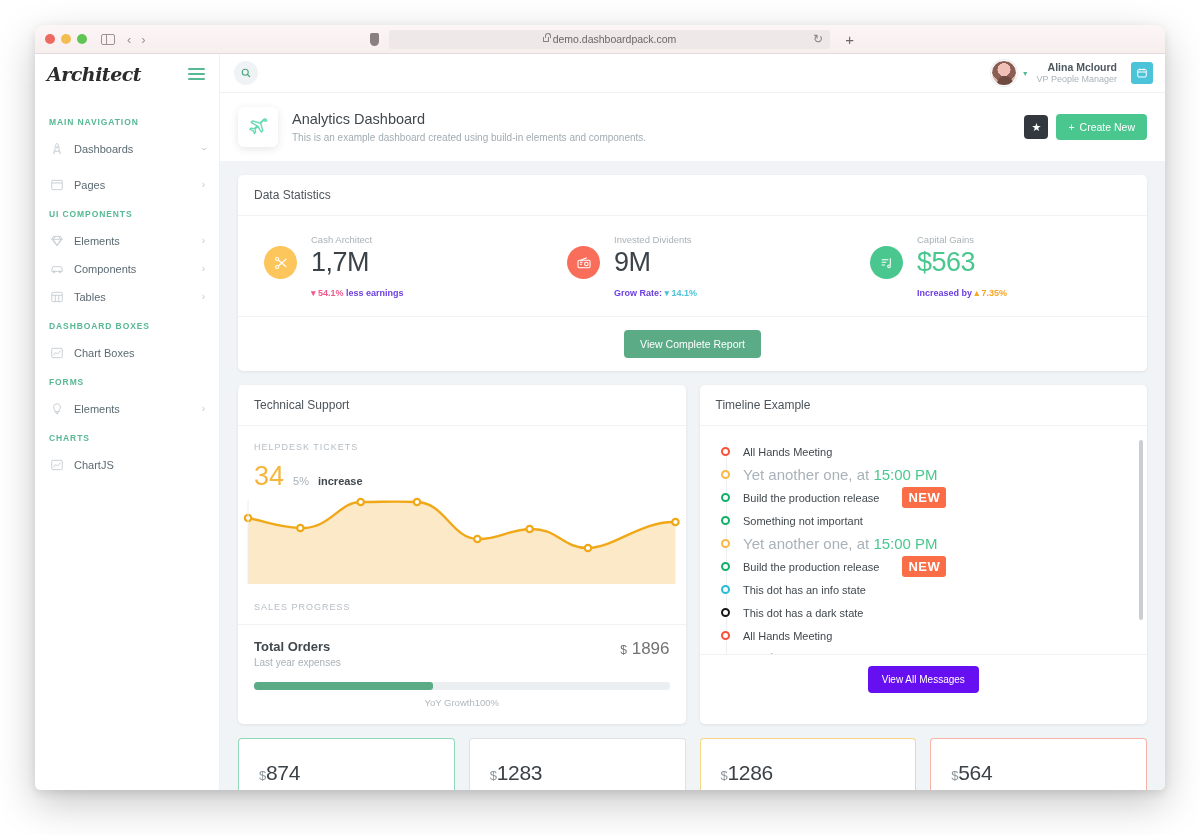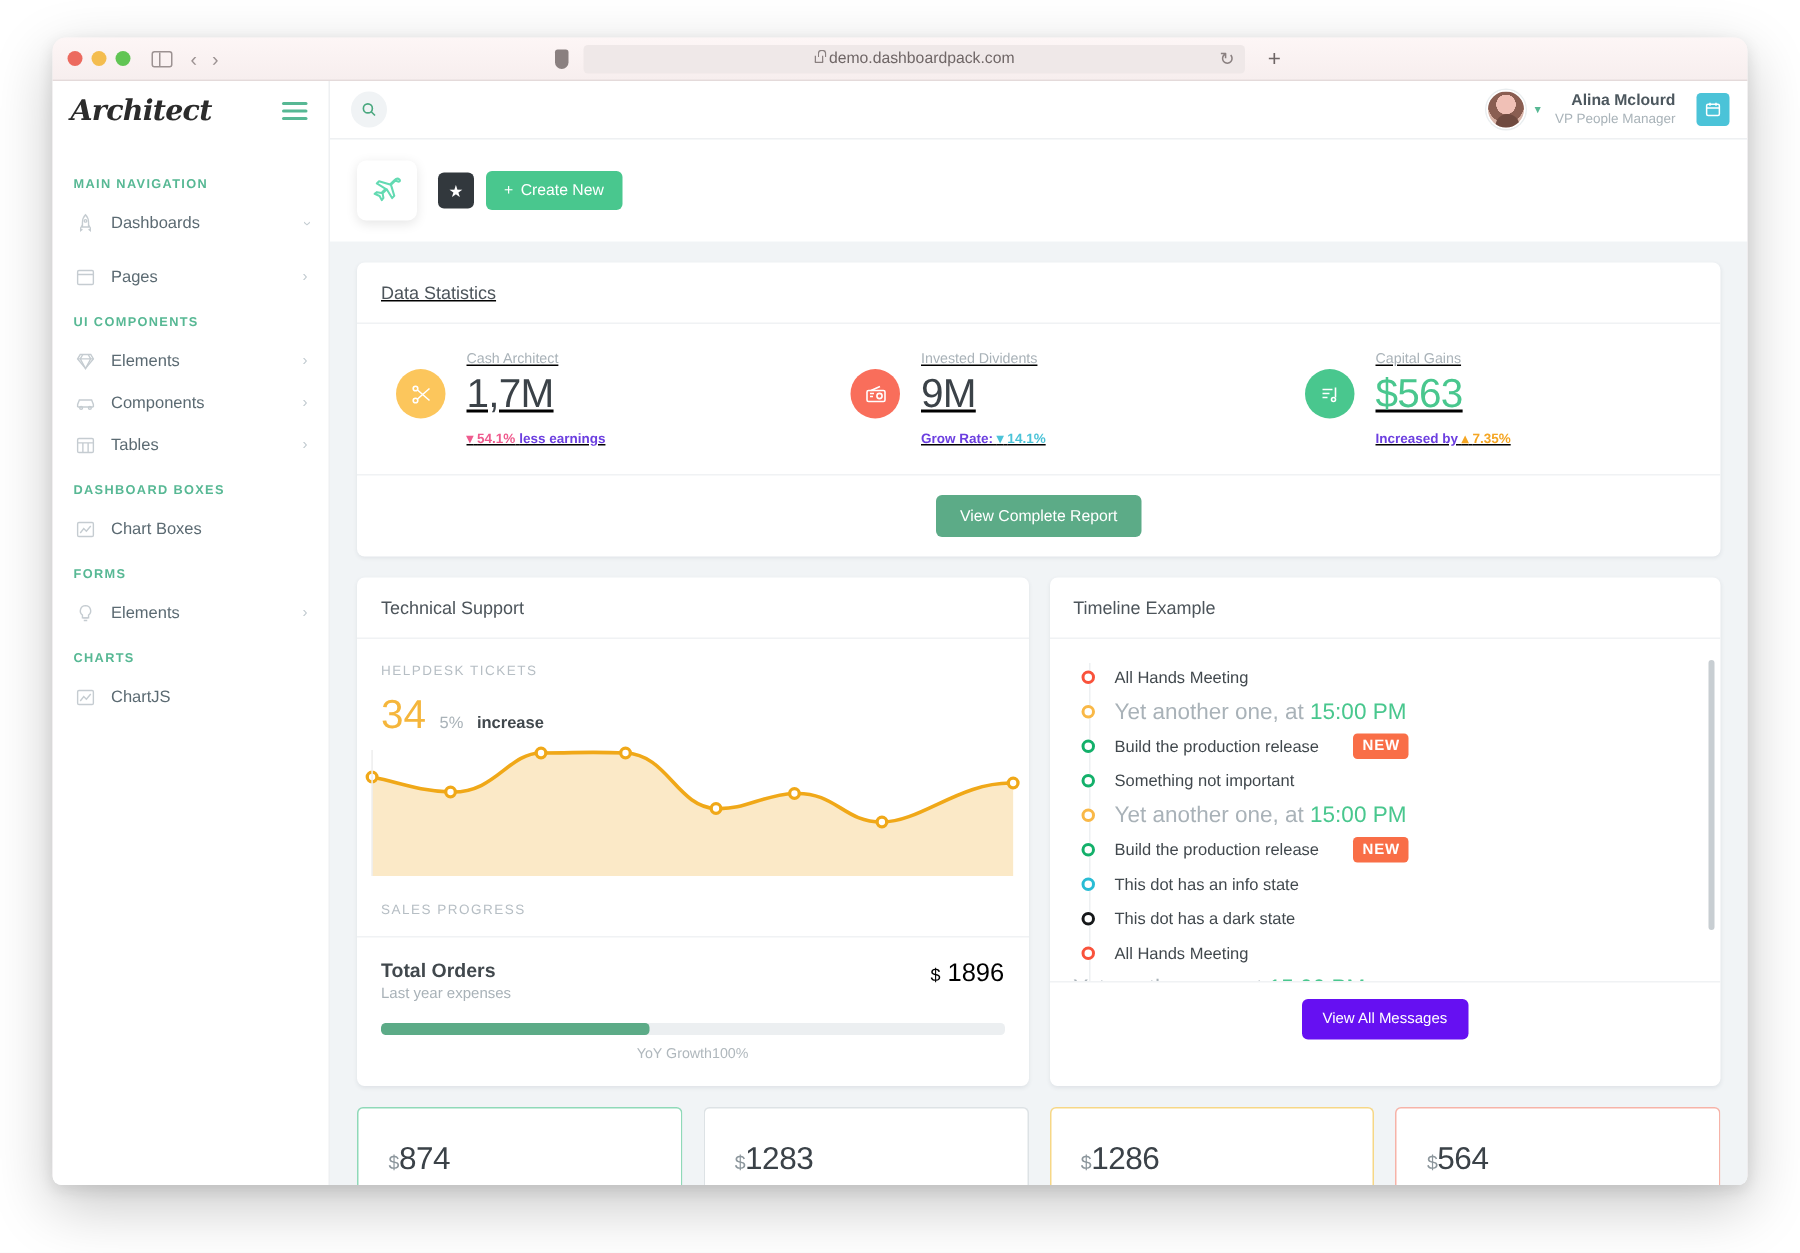--- a/index.html
+++ b/index.html
@@ -193,21 +193,20 @@
     font-size: 10.5px; padding: 7px 12px; font-family: inherit;
     display: flex; align-items: center; gap: 5px;
   }
 
   .content { padding: 14px 18px 0 18px; }
 
   .card {
     background: #fff; border-radius: 5px;
     box-shadow: 0 1px 3px rgba(40,60,80,0.09);
     margin-bottom: 14px;
-    text-decoration: underline;
   }
   .card-head {
     padding: 13px 16px; font-size: 12px; color: #4d555b;
     border-bottom: 1px solid #f0f2f4;
   }
 
   
   .stats-row { display: flex; padding: 18px 0 16px 0; }
   .stat {
     flex: 1; display: flex; align-items: flex-start; gap: 14px;
@@ -252,21 +251,21 @@
   .ts-num { font-size: 27px; color: #f5b63c; }
   .ts-pct { font-size: 11px; color: #a9b2b8; }
   .ts-inc { font-size: 11px; color: #41484d; font-weight: 700; }
   .chart-wrap { position: relative; height: 90px; margin-top: 2px; }
   .chart-wrap svg { display: block; width: 100%; height: 100%; }
   .sp-label { padding: 12px 16px 10px; }
   .progress-sec { border-top: 1px solid #f0f2f4; padding: 14px 16px 16px; }
   .po-row { display: flex; justify-content: space-between; align-items: flex-start; }
   .po-title { font-size: 13px; font-weight: 700; color: #41484d; }
   .po-sub { font-size: 10px; color: #a9b2b8; margin-top: 3px; }
-  .po-amt { font-size: 17px; color: #000000; }
+  .po-amt { font-size: 17px; color: #737373; }
   .po-amt .cur { font-size: 12px; }
   .bar-track {
     height: 8px; background: #eceff1; border-radius: 3px; margin-top: 14px;
     overflow: hidden;
   }
   .bar-fill { height: 100%; background: #5cab87; border-radius: 3px; }
   .bar-foot { display: flex; justify-content: center; margin-top: 7px; }
   .bar-foot span { font-size: 9.5px; color: #b0b8bd; }
 
   
@@ -285,21 +284,21 @@
   }
   .tl-dot.danger { border-color: #f9523b; }
   .tl-dot.warning { border-color: #f9b847; }
   .tl-dot.success { border-color: #13b06a; }
   .tl-dot.info { border-color: #29bcd4; }
   .tl-dot.dark { border-color: #16181a; }
   .tl-text { font-size: 11px; color: #41484d; }
   .tl-text.muted { font-size: 15px; color: #a9b2b8; }
   .tl-text .time { color: #49c78e; }
   .tl-badge {
-    background: #f96e47; color: #fff; font-size: 10px; font-weight: 700;
+    background: #f96e47; color: #fff; font-size: 13px; font-weight: 700;
     letter-spacing: 0.5px; padding: 3px 6px; border-radius: 3px; margin-left: 10px;
   }
   .tl-scrollbar {
     position: absolute; right: 4px; top: 14px; width: 4px; height: 180px;
     background: #c8ced2; border-radius: 2px;
   }
   .tl-foot { border-top: 1px solid #f0f2f4; padding: 11px; text-align: center; }
   .msg-btn {
     background: #6610f2; color: #fff; border: none; border-radius: 4px;
     padding: 8px 14px; font-size: 10px; font-family: inherit;
@@ -480,20 +479,24 @@
       </div>
 
       <div class="page">
 
         <div class="page-head">
           <div class="page-icon">
             <svg viewBox="0 0 24 24" fill="none" stroke="#63dab2" stroke-width="1.5" stroke-linejoin="round">
               <path d="M21 4c-1-1-2.5-.6-3.6.5l-3.2 3.2-8-2.4-1.6 1.6 6.4 3.9-3 3-3.3-.6L3 14.4l3.6 1.6L8.2 19l1.2-1.6-.6-3.3 3-3 3.9 6.4 1.6-1.6-2.4-8 3.2-3.2C21.2 6.5 22 5 21 4z"></path>
             </svg>
           </div>
+          <div class="page-titles">
+            <div class="page-title">Analytics Dashboard</div>
+            <div class="page-sub">This is an example dashboard created using build-in elements and components.</div>
+          </div>
           <div class="head-actions">
             <div class="star-btn">
               <span>★</span>
             </div>
             <button class="create-btn">
               <span>+</span>
               <span>Create New</span>
             </button>
           </div>
         </div>

